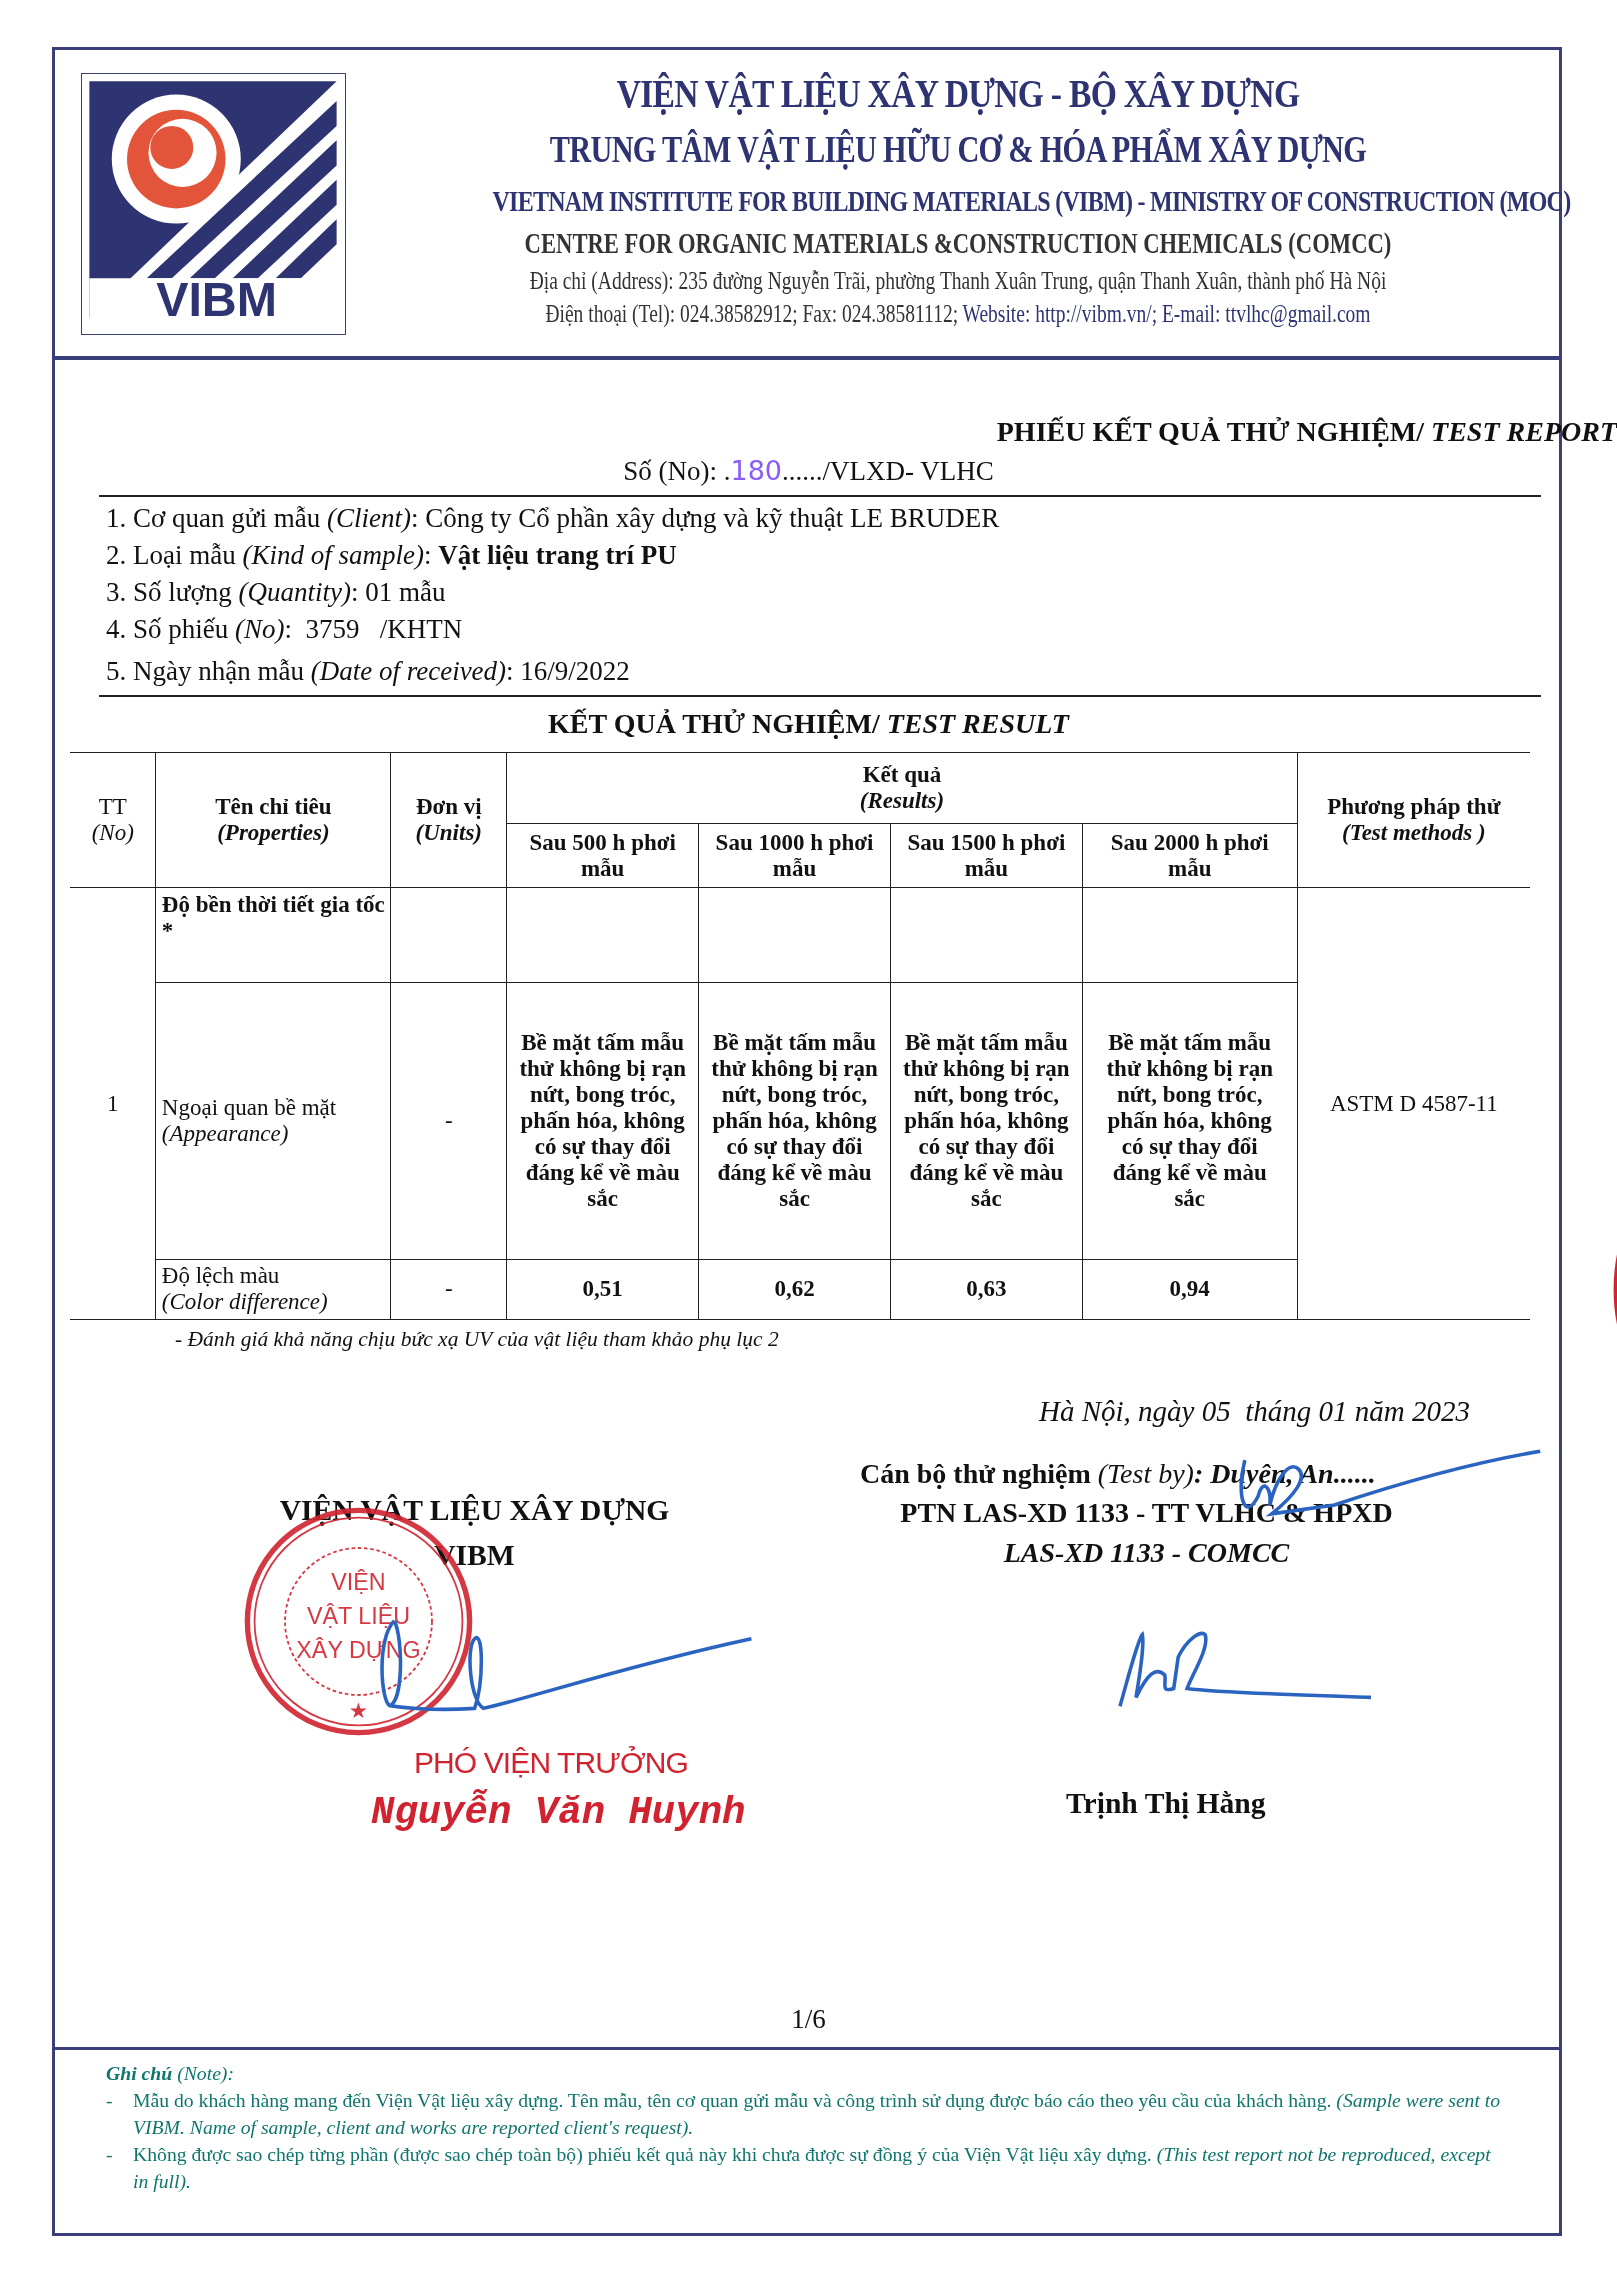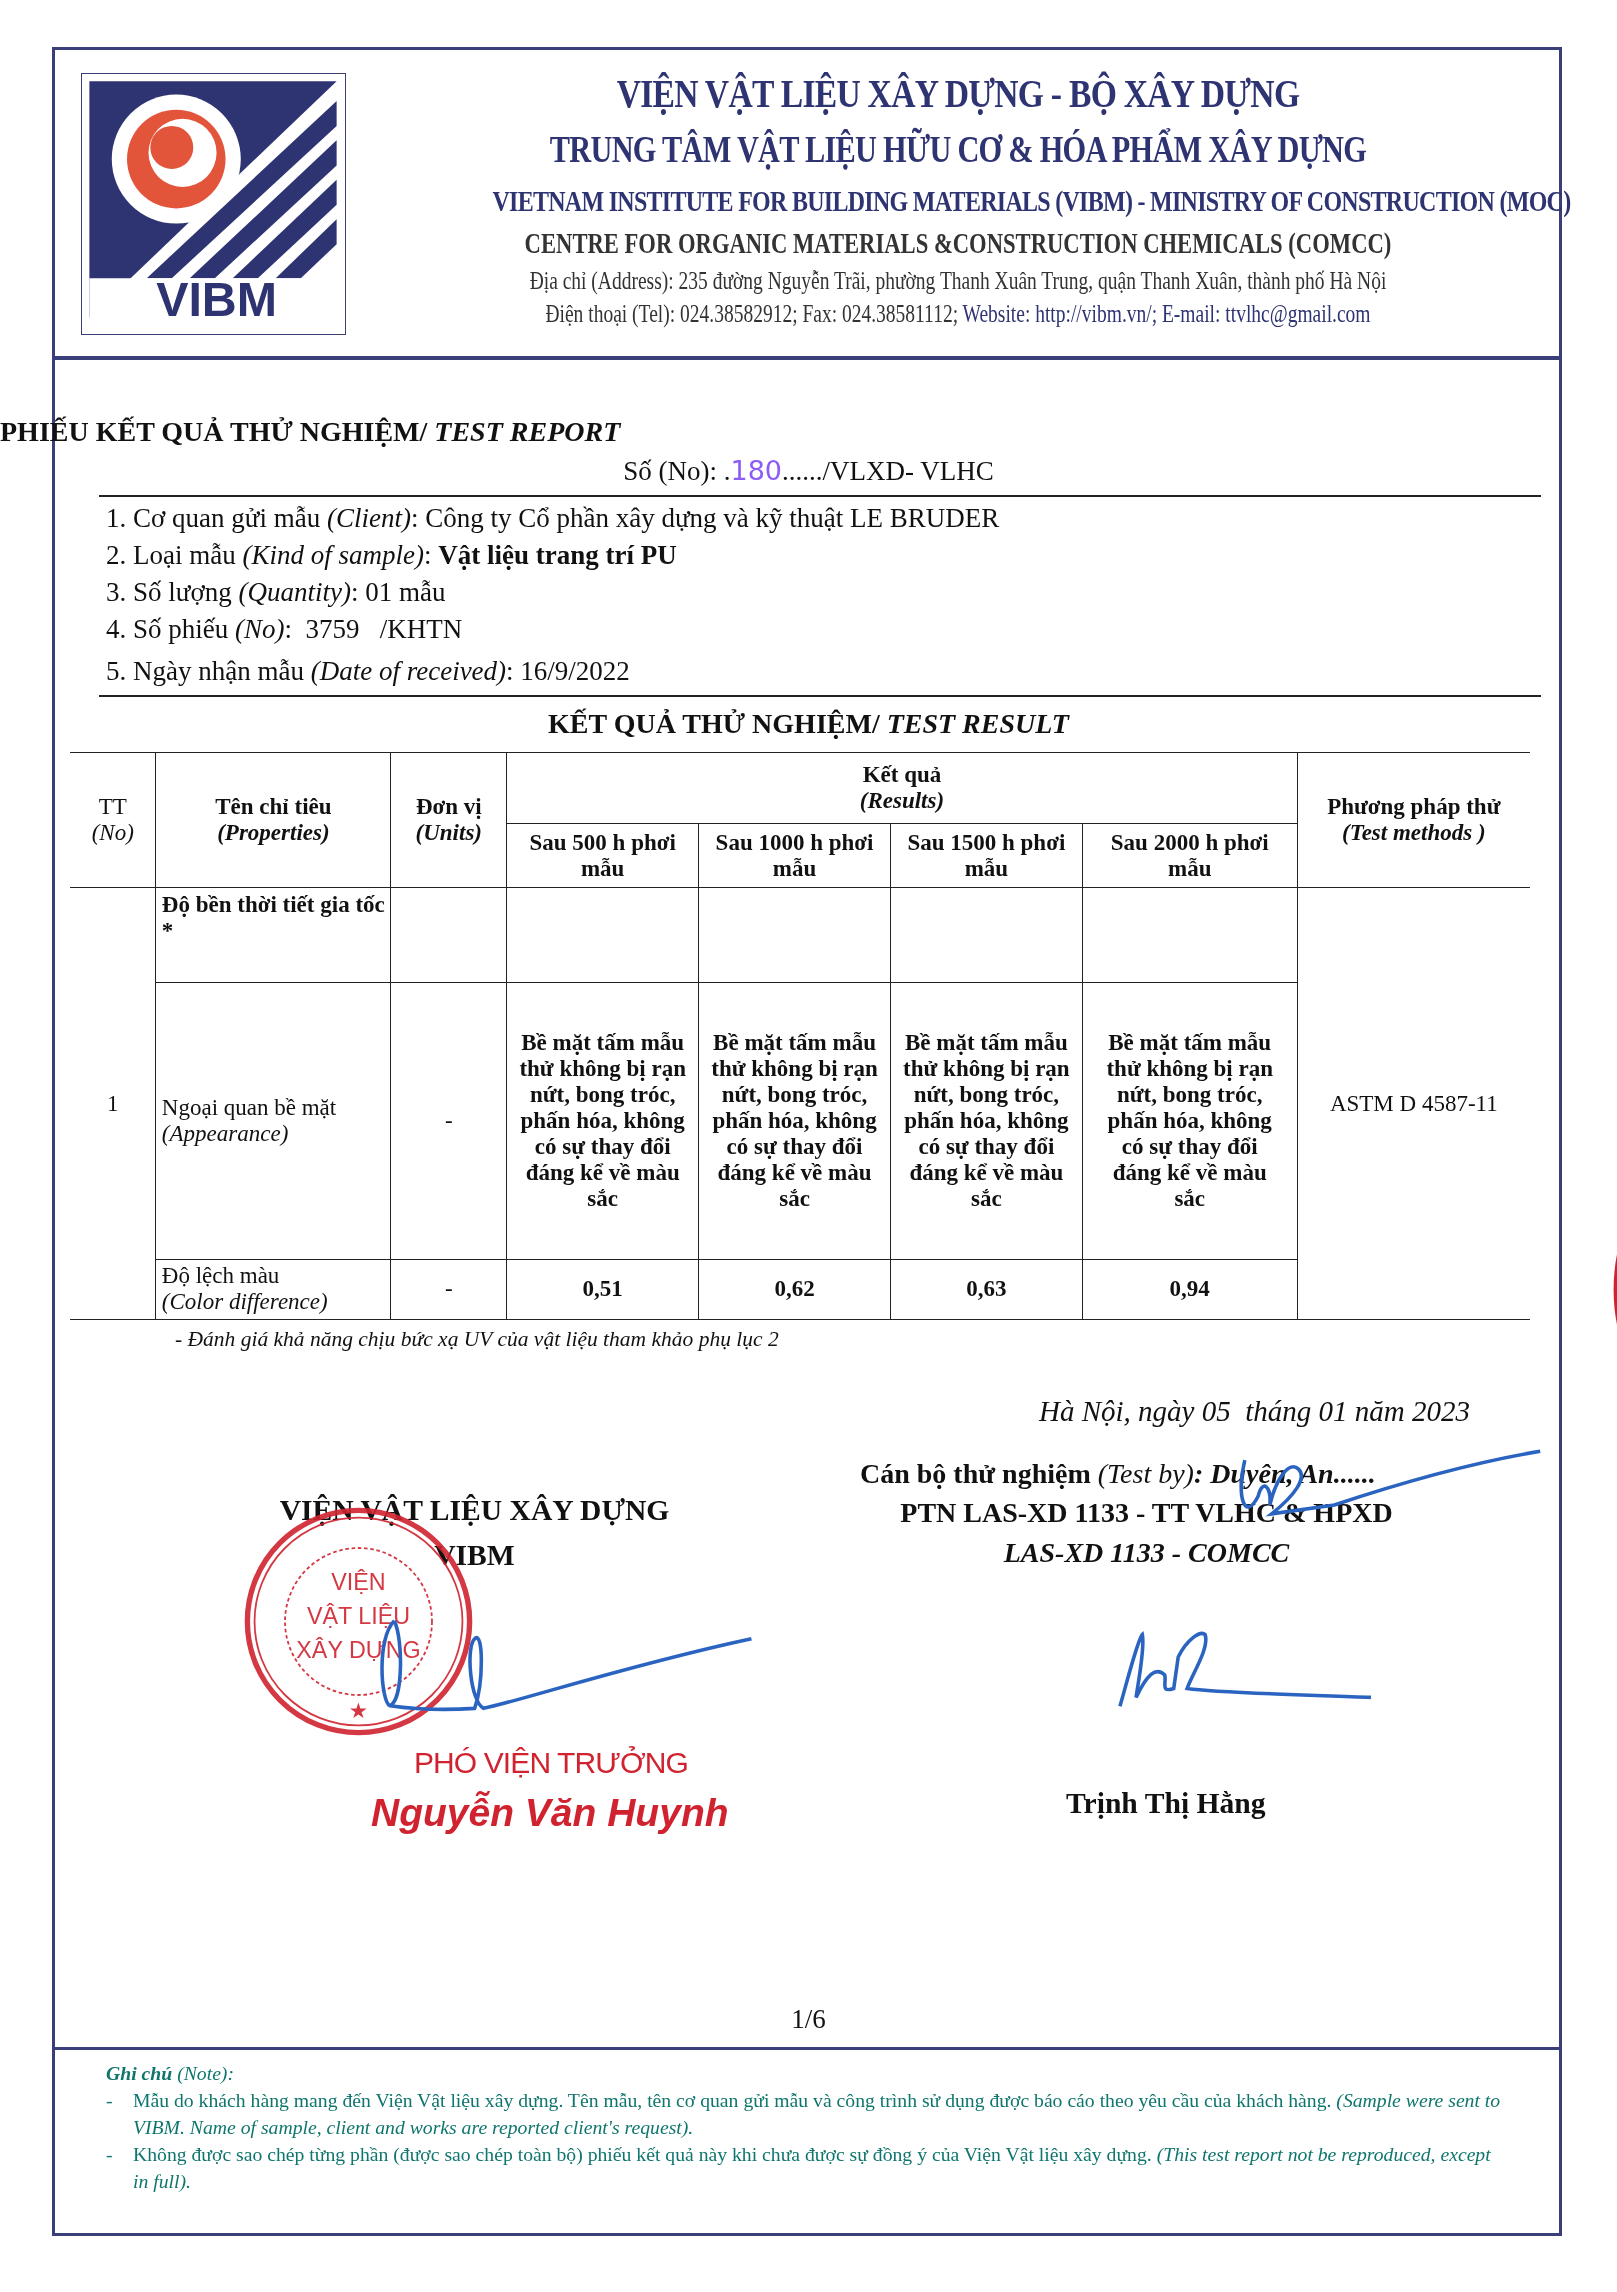--- a/index.html
+++ b/index.html
@@ -9,21 +9,21 @@
   .logo { position: absolute; left: 81px; top: 73px; width: 265px; height: 262px; border: 1.8px solid #3a3f7a; box-sizing: border-box; background:#fff; }
   .hdr-text { position: absolute; left: 376px; top: 64px; width: 1164px; text-align: center; color: #2e3372; }
   .h1 { font-size: 41px; font-weight: bold; letter-spacing: -0.9px; margin-top: 5.4px; transform: scaleX(0.82); }
   .h2 { font-size: 37px; font-weight: bold; letter-spacing: -0.9px; margin-top: 10.7px; transform: scaleX(0.82); }
   .h3 { font-size: 30px; font-weight: bold; letter-spacing: -0.9px; margin-top: 12.5px; transform: scaleX(0.8); white-space: nowrap; }
   .h4 { font-size: 29px; font-weight: bold; margin-top: 9px; color: #333; transform: scaleX(0.78); white-space: nowrap; }
   .h5 { font-size: 25px; margin-top: 7.2px; color: #333; transform: scaleX(0.78); white-space: nowrap; }
   .h6 { font-size: 25px; margin-top: 5.4px; color: #333; transform: scaleX(0.78); white-space: nowrap; }
   .h6 .blue { color: #2e3372; }
 
-  .title { position: absolute; left: 0; width: 1617px; top: 416px; text-align: left; font-size: 28px; font-weight: bold; }
+  .title { position: absolute; left: 0; width: 1617px; top: 416px; text-align: right; font-size: 28px; font-weight: bold; }
   .title i { font-style: italic; }
   .report-no { position: absolute; left: 0; width: 1617px; top: 455px; text-align: center; font-size: 27px; }
   .report-no .hand { color: #8b5cf6; font-family: "DejaVu Sans", sans-serif; font-size: 27px; }
   .rule { position: absolute; height: 1.8px; background: #222; }
   .info { position: absolute; left: 106px; top: 500px; font-size: 27px; line-height: 37px; }
   .info .row { white-space: nowrap; }
   .info b { font-weight: bold; }
 
   .result-title { position: absolute; left: 0; width: 1617px; top: 708px; text-align: center; font-size: 28px; font-weight: bold; }
   table.res { position: absolute; left: 70px; top: 752px; width: 1460px; border-collapse: collapse; font-size: 23px; }
@@ -36,21 +36,21 @@
   .date { position: absolute; left: 1039px; top: 1395px; font-size: 29px; font-style: italic; }
   .testby { position: absolute; left: 860px; top: 1458px; font-size: 28px; font-weight: bold; white-space: nowrap; }
   .testby i.n { font-weight: normal; }
   .lab1 { position: absolute; left: 806px; width: 681px; text-align: center; top: 1497px; font-size: 28px; font-weight: bold; }
   .lab2 { position: absolute; left: 806px; width: 681px; text-align: center; top: 1537px; font-size: 28px; font-weight: bold; font-style: italic; }
   .signer-right { position: absolute; left: 1066px; top: 1787px; font-size: 29.6px; font-weight: bold; }
 
   .inst { position: absolute; left: 215px; width: 519px; text-align: center; top: 1494px; font-size: 29.6px; font-weight: bold; }
   .inst2 { position: absolute; left: 215px; width: 519px; text-align: center; top: 1539px; font-size: 29.6px; font-weight: bold; }
   .pvt { position: absolute; left: 414px; top: 1746px; font-size: 30px; color: #d0232f; font-family: "Liberation Sans", sans-serif; letter-spacing: -0.9px; }
-  .pvt-name { position: absolute; left: 371px; top: 1791px; font-size: 39px; color: #d0232f; font-style: italic; font-weight: bold; font-family: Liberation Sans, sans-serif; }
+  .pvt-name { position: absolute; left: 371px; top: 1791px; font-size: 39px; color: #d0232f; font-style: italic; font-weight: bold; font-family: Liberation Mono, monospace; }
 
   .stamp { position: absolute; left: 242px; top: 1505px; width: 233px; height: 233px; }
   .sig { position: absolute; }
 
   .page-no { position: absolute; left: 0; width: 1617px; top: 2004px; text-align: center; font-size: 27px; }
   .foot-rule { position: absolute; left: 52px; top: 2047px; width: 1510px; height: 2.7px; background: #3a3f7a; }
   .foot { position: absolute; left: 106px; top: 2060px; width: 1397px; font-size: 19.7px; color: #0f766e; line-height: 27px; }
   .foot .ttl { font-style: italic; font-weight: bold; }
   .foot .item { position: relative; padding-left: 27px; }
   .foot .item:before { content: "-"; position: absolute; left: 0; }

